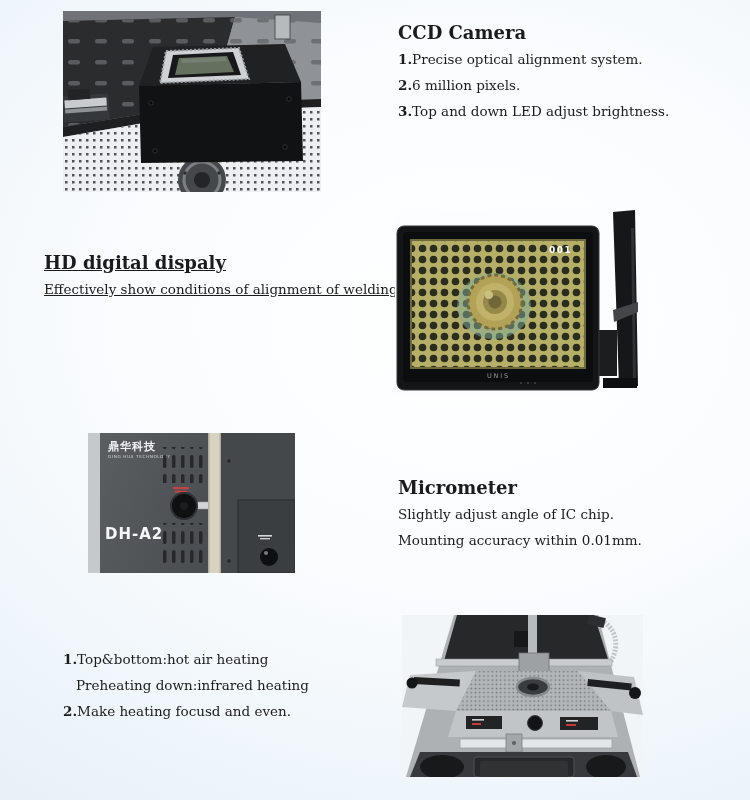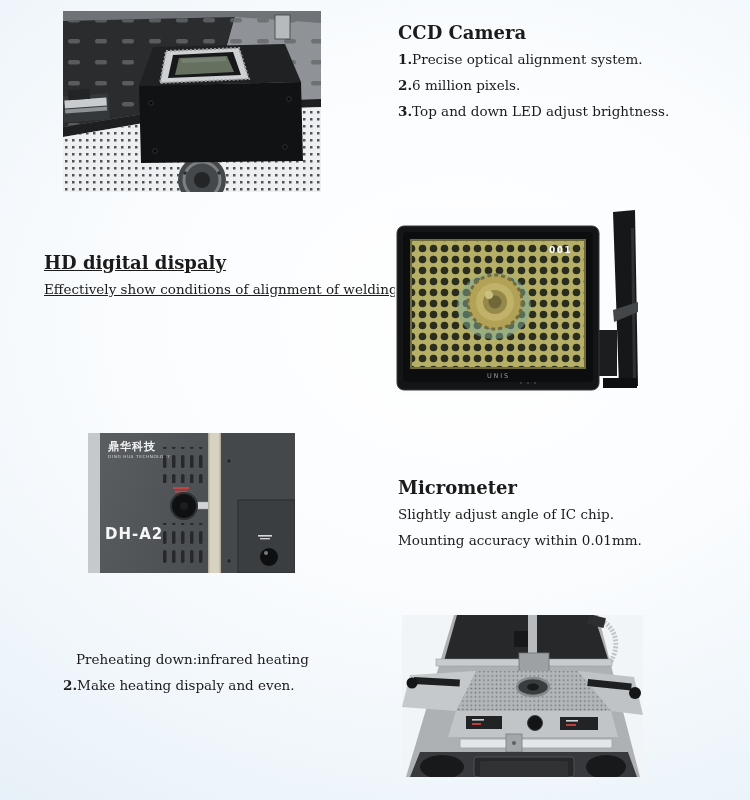--- a/index.html
+++ b/index.html
@@ -205,22 +205,23 @@
     </svg>
   </figure>
 
   <div class="tb" id="tb-micrometer">
     <h3>Micrometer</h3>
     <p>Slightly adjust angle of IC chip.</p>
     <p>Mounting accuracy within 0.01mm.</p>
   </div>
 
   <div class="tb" id="tb-heaters">
+    <p><b>1.</b><span>Top&amp;bottom:hot air heating</span></p>
     <p class="indent"><span>Preheating down:infrared heating</span></p>
-    <p><b>2.</b><span>Make heating dispaly and even.</span></p>
+    <p><b>2.</b><span>Make heating focusd and even.</span></p>
   </div>
 
   <figure class="photo" id="ph-station">
     <svg width="241" height="162" viewBox="0 0 241 162">
       <defs>
         <pattern id="p4fine" width="4.2" height="4.2" patternUnits="userSpaceOnUse">
           <circle cx="2.1" cy="2.1" r="0.9" fill="#73767a"></circle>
         </pattern>
       </defs>
       <rect width="241" height="162" fill="#f2f5f7"></rect>

